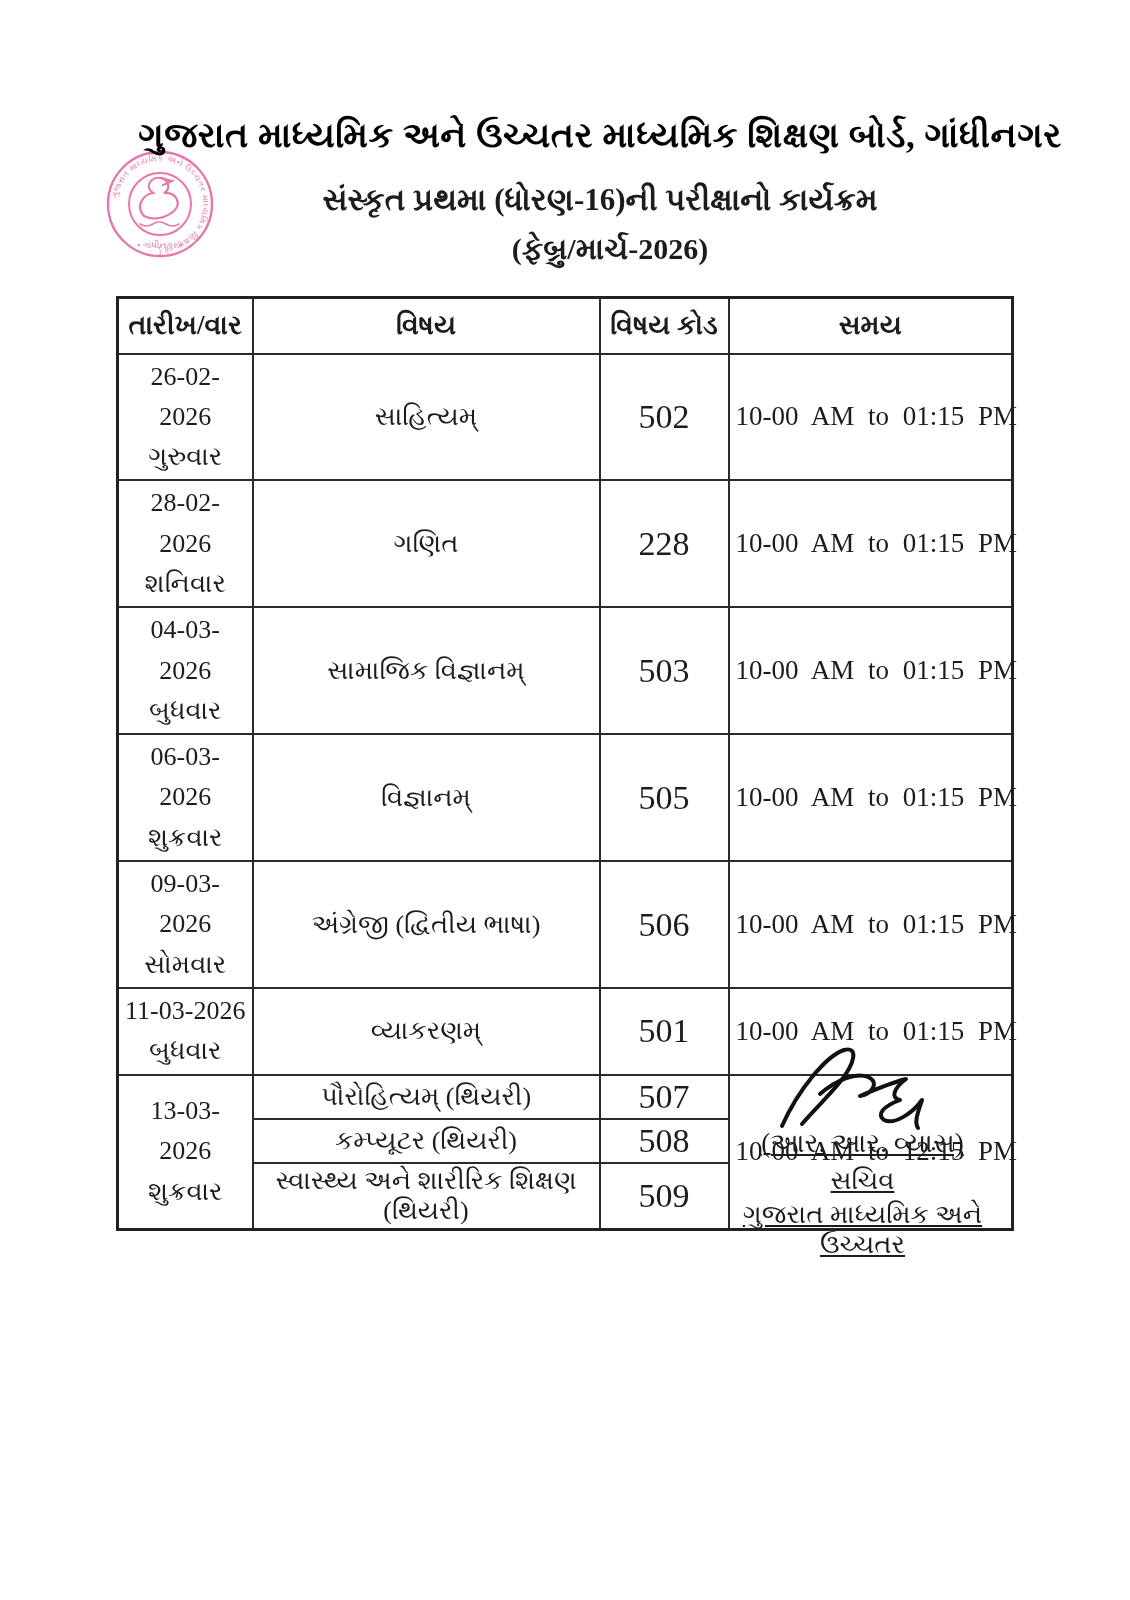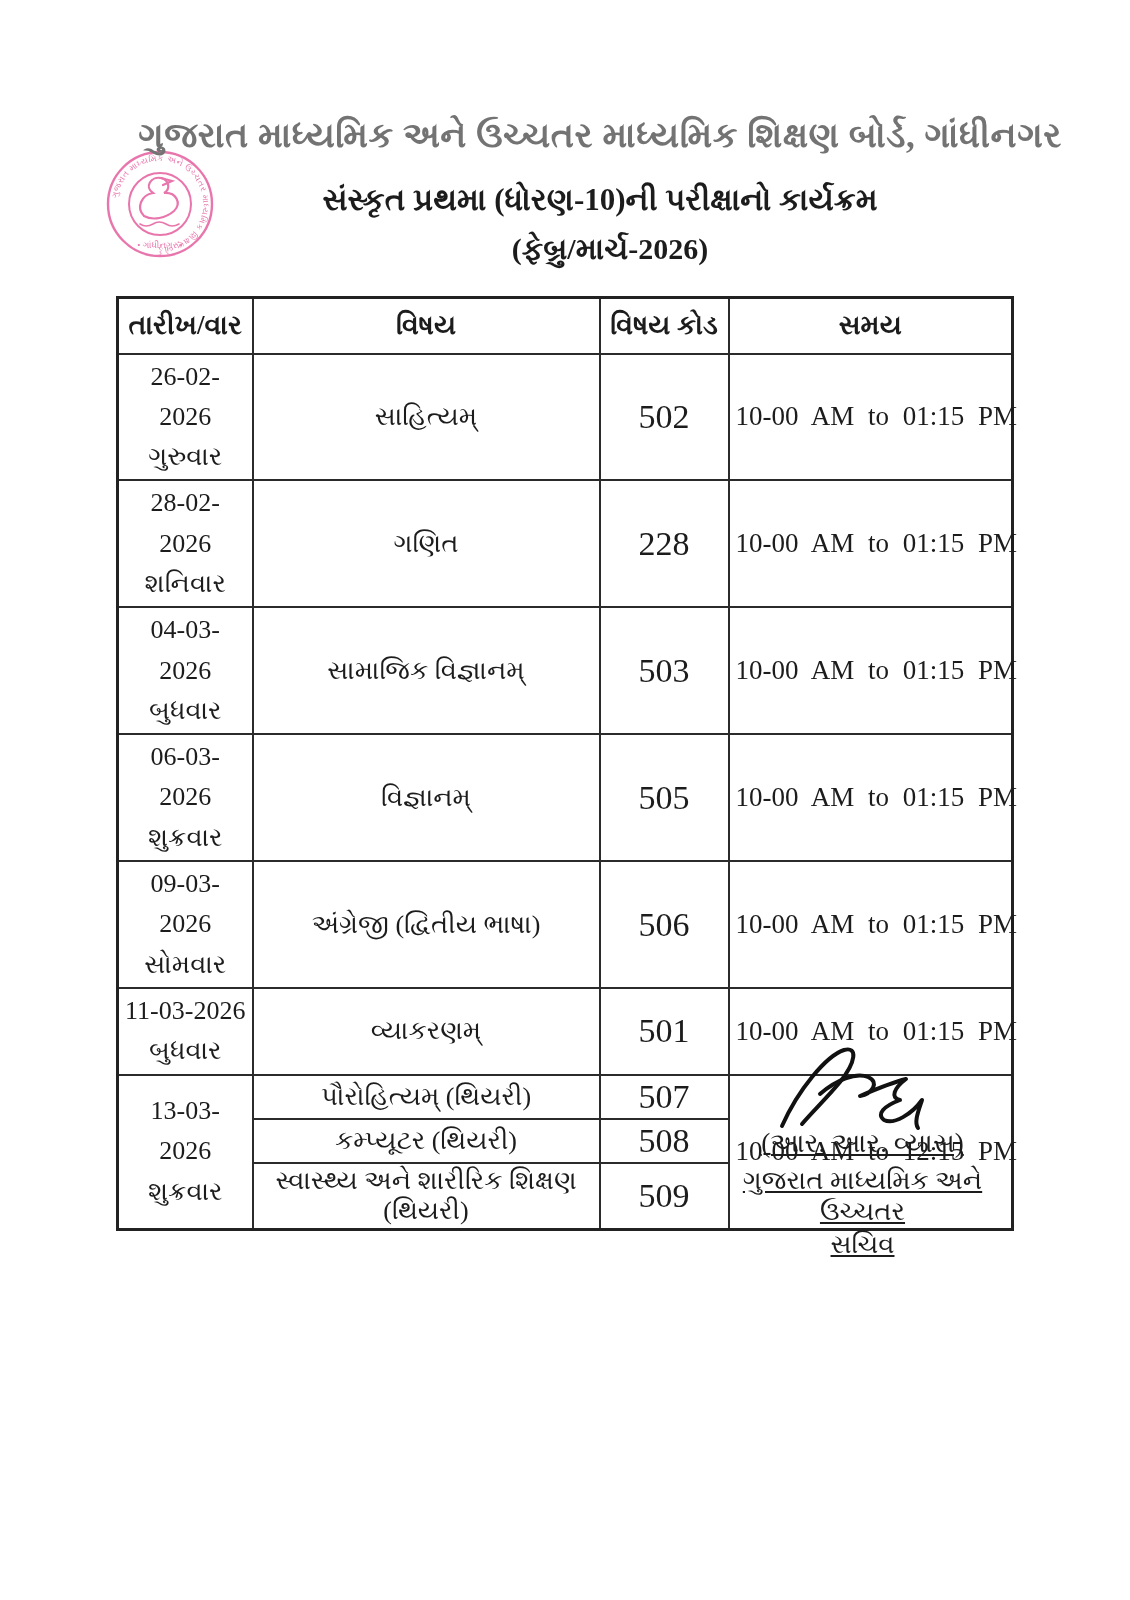--- a/index.html
+++ b/index.html
@@ -12,21 +12,21 @@
     font-family: "Liberation Serif", "DejaVu Serif", serif;
     color: #1c1c1c;
     overflow: hidden;
   }
 
   
   .logo-wrap { position: absolute; left: 104px; top: 148px; width: 112px; height: 112px; }
   .title-1 {
     position: absolute; left: 70px; top: 116px; width: 1060px;
     text-align: center; font-size: 35px; font-weight: bold;
-    color: #737373; letter-spacing: 0.5px;
+    color: #000000; letter-spacing: 0.5px;
   }
   .title-2 {
     position: absolute; left: 70px; top: 182px; width: 1060px;
     text-align: center; font-size: 31px; font-weight: bold; color: #1c1c1c;
   }
   .title-3 {
     position: absolute; left: 80px; top: 232px; width: 1060px;
     text-align: center; font-size: 30px; font-weight: bold; color: #1c1c1c;
   }
 
@@ -86,21 +86,21 @@
 
       <g stroke="#e876ac" fill="none" stroke-width="2.2" stroke-linecap="round">
         <path d="M -16 12 C -24 4 -19 -9 -7 -11 C -16 -17 -9 -28 1 -26 C 9 -24 11 -15 4 -11 C 16 -12 22 -1 14 7 C 6 14 -7 17 -16 12 Z"></path>
         <path d="M 1 -26 L 12 -23 L 3 -19"></path>
         <path d="M -20 20 q 6 4 13 0 q 6 -4 13 0 q 6 4 13 0" stroke-width="1.6"></path>
       </g>
     </svg>
   </div>
 
   <div class="title-1">ગુજરાત માધ્યમિક અને ઉચ્ચતર માધ્યમિક શિક્ષણ બોર્ડ, ગાંધીનગર</div>
-  <div class="title-2">સંસ્કૃત પ્રથમા (ધોરણ-10)ની પરીક્ષાનો કાર્યક્રમ</div>
+  <div class="title-2">સંસ્કૃત પ્રથમા (ધોરણ-16)ની પરીક્ષાનો કાર્યક્રમ</div>
   <div class="title-3">(ફેબ્રુ/માર્ચ-2026)</div>
 
   <table class="schedule">
     <colgroup>
       <col class="c-date">
         <col class="c-subj">
         <col class="c-code">
         <col class="c-time">
     </colgroup>
     <tbody>
@@ -193,17 +193,17 @@
 
   <svg class="sig-svg" viewBox="0 0 180 100">
     <g fill="none" stroke="#111111" stroke-width="4" stroke-linecap="round" stroke-linejoin="round">
       <path d="M14 88 C30 52 58 18 76 12 C90 8 88 24 72 44 C58 61 44 74 34 86"></path>
       <path d="M52 56 C68 42 88 34 100 39 C112 44 104 56 92 58 C106 52 126 44 138 41 C126 50 122 60 132 62 C116 68 108 76 116 82 C126 87 144 76 154 62 C150 74 146 84 150 90"></path>
     </g>
   </svg>
 
   <div class="sig-block">
     <div class="sig-name">(આર. આર. વ્યાસ)</div>
+    <div class="sig-line">સચિવ</div>
     <div class="sig-line">ગુજરાત માધ્યમિક અને ઉચ્ચતર</div>
-    <div class="sig-line">સચિવ</div>
   </div>
 
 </div>
 
 </body></html>

